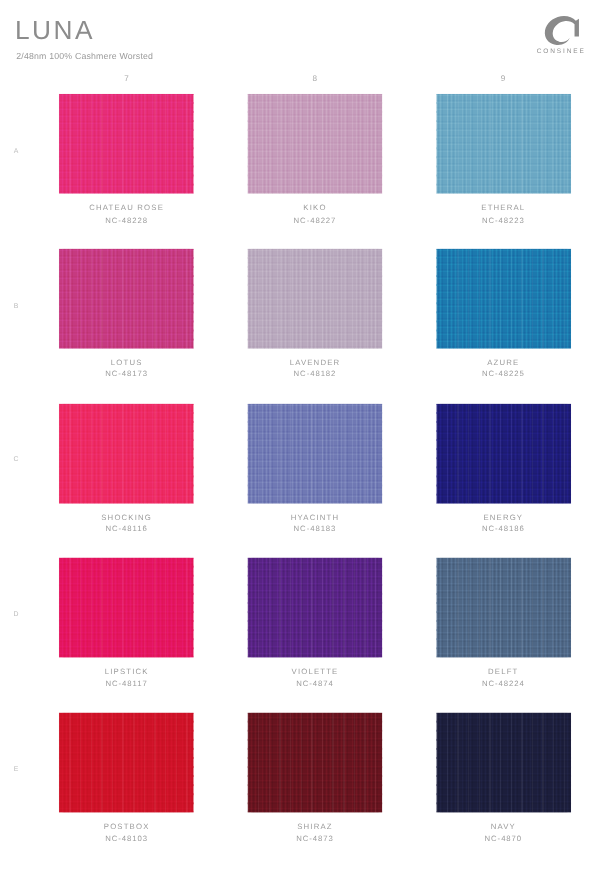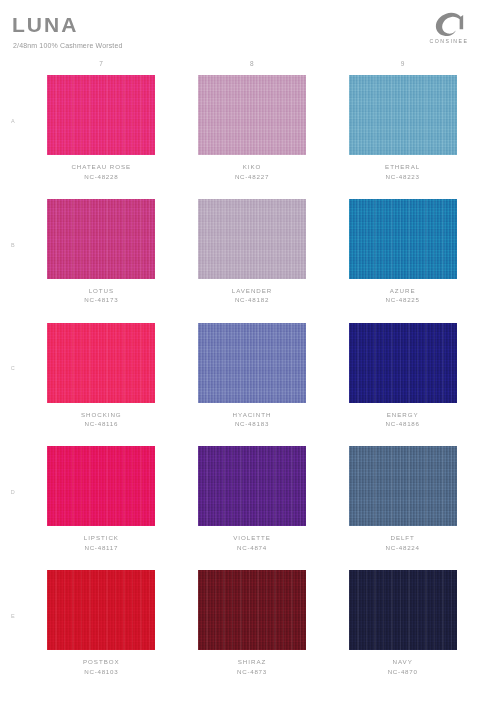--- a/index.html
+++ b/index.html
@@ -22,21 +22,21 @@
     top: 0; left: 0; right: 0;
     height: 56px;
   }
 
   .title {
     position: absolute;
     left: 12px;
     top: 14px;
     font-size: 21px;
     letter-spacing: 2.0px;
-    font-weight: 700;
+    font-weight: 400;
     color: #8c8c8c;
     line-height: 1;
   }
 
   .subtitle {
     position: absolute;
     left: 13px;
     top: 42px;
     font-size: 7px;
     letter-spacing: 0.15px;

